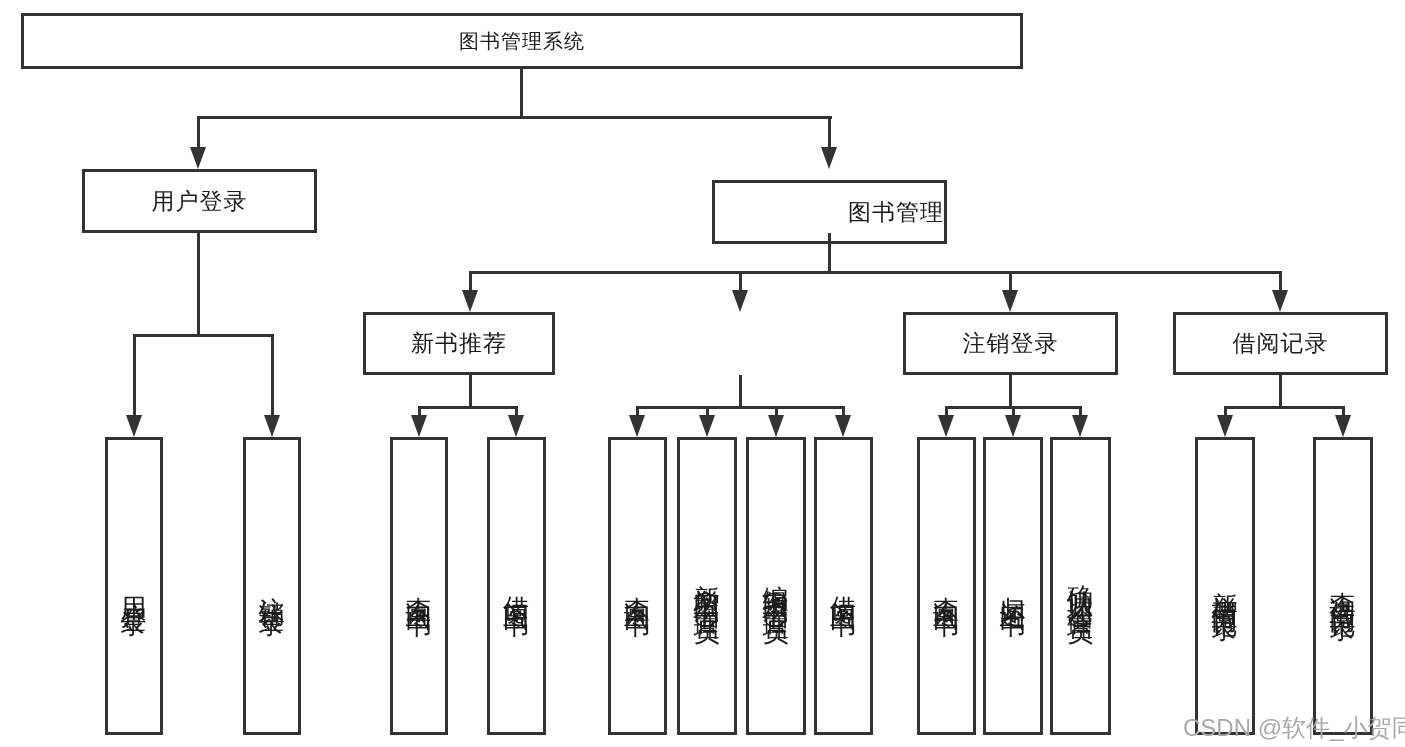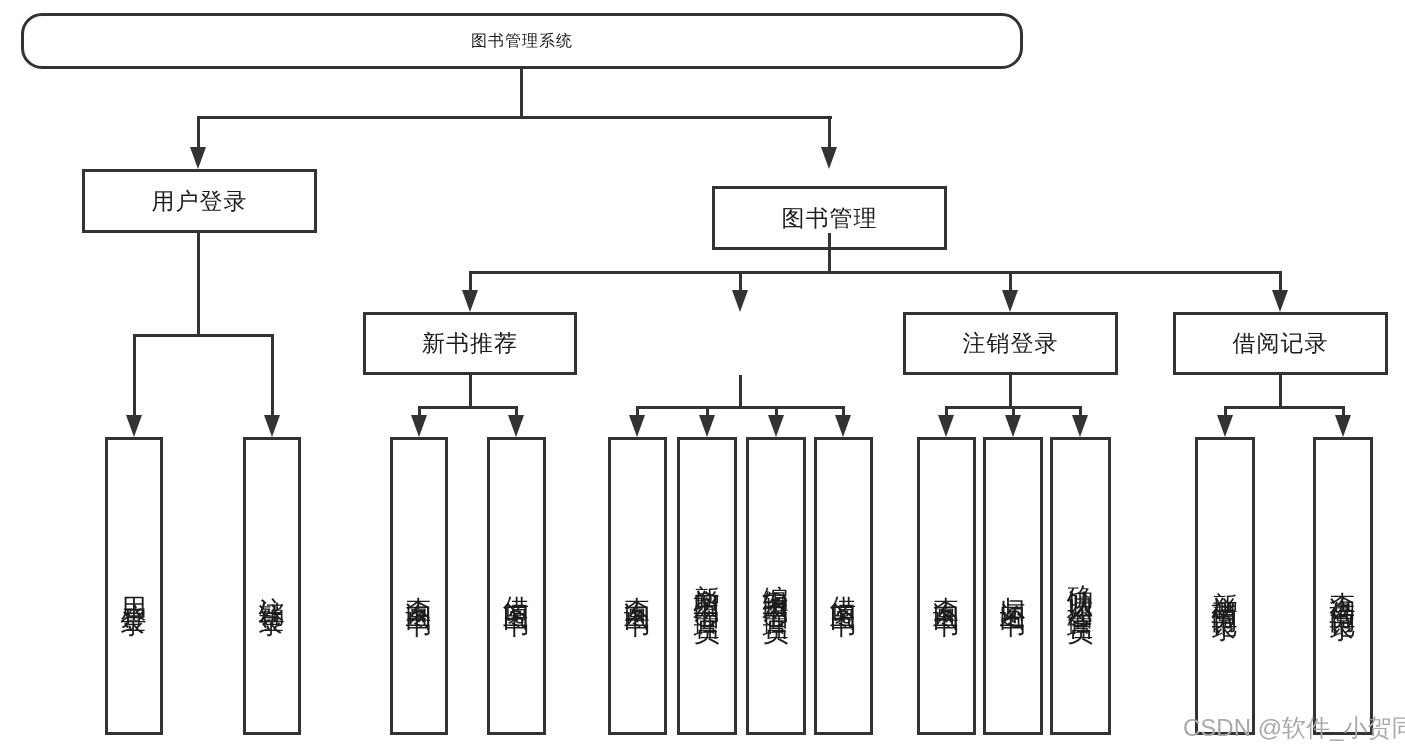--- a/index.html
+++ b/index.html
@@ -15,21 +15,21 @@
     position: absolute;
     box-sizing: border-box;
     border: 3px solid #333333;
     background: #ffffff;
     display: flex;
     align-items: center;
     justify-content: center;
     color: #1c1c1c;
   }
   .hnode { font-size: 23px; letter-spacing: 1px; }
-  .root  { font-size: 16px; border-radius: 21px; }
+  .root  { font-size: 20px; }
   .leaf span {
     writing-mode: vertical-rl;
     text-orientation: mixed;
     font-size: 26px;
     line-height: 1;
     letter-spacing: 5px;
     color: #1c1c1c;
     white-space: nowrap;
   }
   .v { position: absolute; width: 3px; background: #333333; }
@@ -63,21 +63,21 @@
   <div class="v" style="left:520px; top:69px; height:48px;"></div>
   <div class="h" style="left:197px; top:116px; width:635px;"></div>
   <div class="v" style="left:197px; top:116px; height:35px;"></div>
   <div class="a" style="left:190px; top:147px;"></div>
   <div class="v" style="left:828px; top:116px; height:35px;"></div>
   <div class="a" style="left:821px; top:147px;"></div>
 
   <div class="box hnode" style="left:82px; top:169px; width:235px; height:64px;">
     <span>用户登录</span>
   </div>
-  <div class="box hnode" style="left:712px; top:186px; width:235px; height:64px;">
+  <div class="box hnode" style="left:712px; top:180px; width:235px; height:64px;justify-content:flex-end;">
     <span>图书管理</span>
   </div>
 
   <div class="v" style="left:197px; top:233px; height:103px;"></div>
   <div class="h" style="left:133px; top:334px; width:141px;"></div>
   <div class="v" style="left:133px; top:334px; height:82px;"></div>
   <div class="a" style="left:126px; top:415px;"></div>
   <div class="v" style="left:271px; top:334px; height:82px;"></div>
   <div class="a" style="left:264px; top:415px;"></div>
 
@@ -85,21 +85,21 @@
   <div class="h" style="left:469px; top:271px; width:813px;"></div>
   <div class="v" style="left:469px; top:271px; height:22px;"></div>
   <div class="a" style="left:462px; top:290px;"></div>
   <div class="v" style="left:739px; top:271px; height:22px;"></div>
   <div class="a" style="left:732px; top:290px;"></div>
   <div class="v" style="left:1009px; top:271px; height:22px;"></div>
   <div class="a" style="left:1002px; top:290px;"></div>
   <div class="v" style="left:1279px; top:271px; height:22px;"></div>
   <div class="a" style="left:1272px; top:290px;"></div>
 
-  <div class="box hnode" style="left:363px; top:312px; width:214px; height:63px;">
+  <div class="box hnode" style="left:363px; top:312px; width:192px; height:63px;">
     <span>新书推荐</span>
   </div>
   <div class="box hnode" style="left:903px; top:312px; width:215px; height:63px;">
     <span>注销登录</span>
   </div>
   <div class="box hnode" style="left:1173px; top:312px; width:215px; height:63px;">
     <span>借阅记录</span>
   </div>
 
   <div class="v" style="left:469px; top:375px; height:33px;"></div>

